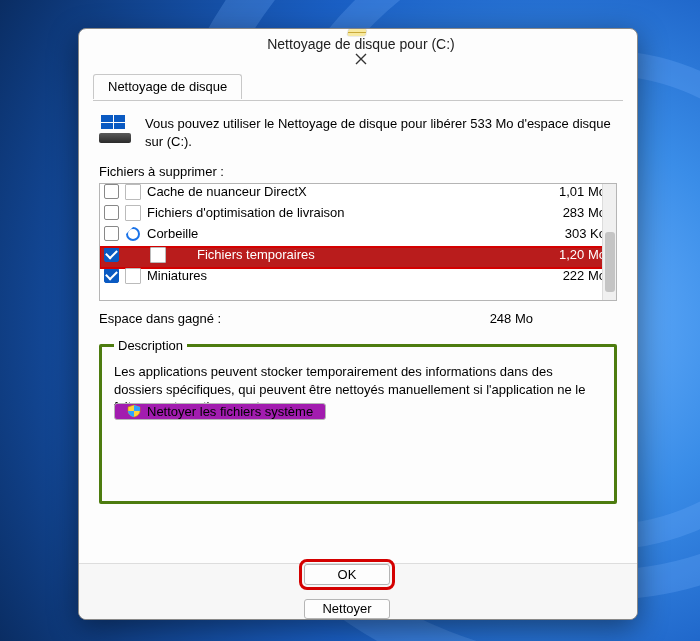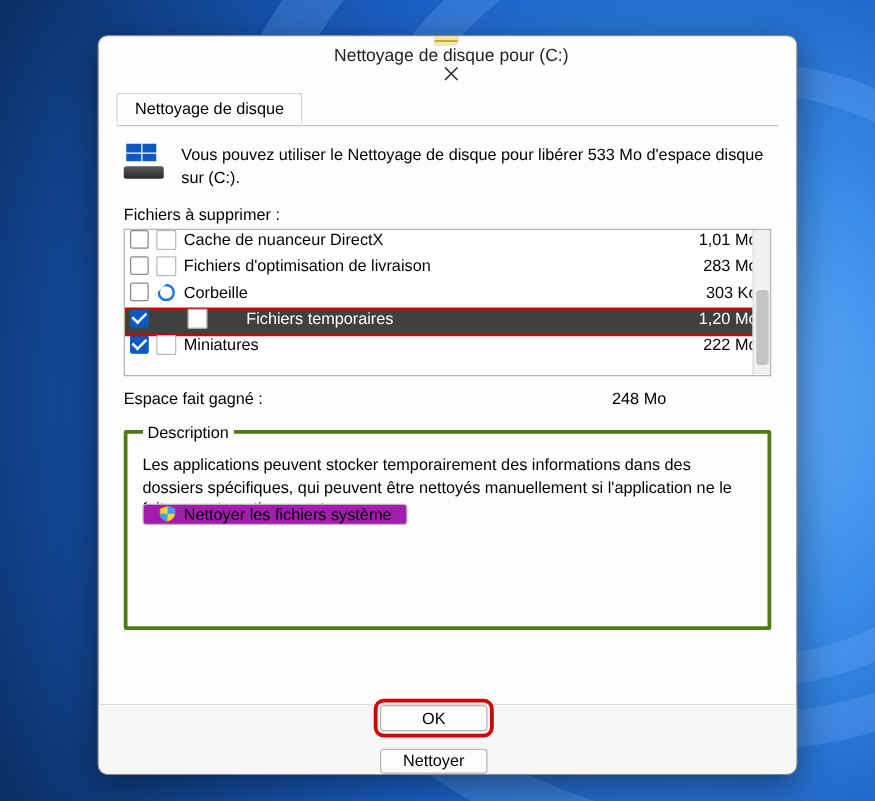--- a/index.html
+++ b/index.html
@@ -125,21 +125,21 @@
   .file-row .ficon.recycle {
     border:none; background:none;
   }
   .file-row .ficon.recycle::before{
     content:""; position:absolute; inset:1px;
     border:2px solid #1a73e8; border-radius:50%;
     clip-path: polygon(50% 0,100% 0,100% 100%,0 100%,0 50%);
   }
   .file-row .fname { flex:1; white-space:nowrap; overflow:hidden; text-overflow:ellipsis; }
   .file-row .fsize { min-width:70px; text-align:right; padding-right:4px;}
-  .file-row.selected { background:#404040; color:#fff;gap:25px; }
+  .file-row.selected { background:#b91c1c; color:#fff;gap:25px; }
   .file-row.selected .fsize{ color:#fff; }
   .file-row.highlight-box {
     outline: 2px solid #d40000;
     outline-offset: -1px;
   }
   .file-list .scrollbar {
     position:absolute; right:0; top:0; width:14px; height:100%;
     background:#f0f0f0; border-left:1px solid #dcdcdc;
   }
   .file-list .scrollbar .thumb{
@@ -265,21 +265,21 @@
             <div class="fname">Miniatures</div>
             <div class="fsize">222 Mo</div>
           </div>
         </div>
       <div class="scrollbar">
         <div class="thumb"></div>
       </div>
     </div>
 
     <div class="total-row">
-      <span>Espace fait gagné :</span>
+      <span>Espace dans gagné :</span>
       <span class="tval">248 Mo</span>
     </div>
 
     <fieldset class="desc">
       <legend>Description</legend>
       <div class="desc-text">Les applications peuvent stocker temporairement des informations dans des dossiers spécifiques, qui peuvent être nettoyés manuellement si l'application ne le fait pas automatiquement.</div>
       <button class="sys-btn">
         <span class="shield">
           <svg viewBox="0 0 14 14">
               <path d="M7 1 L13 3 V7 C13 10 10 12.5 7 13 C4 12.5 1 10 1 7 V3 Z" fill="#ffd23a" stroke="#c58a00" stroke-width="0.6"></path>

